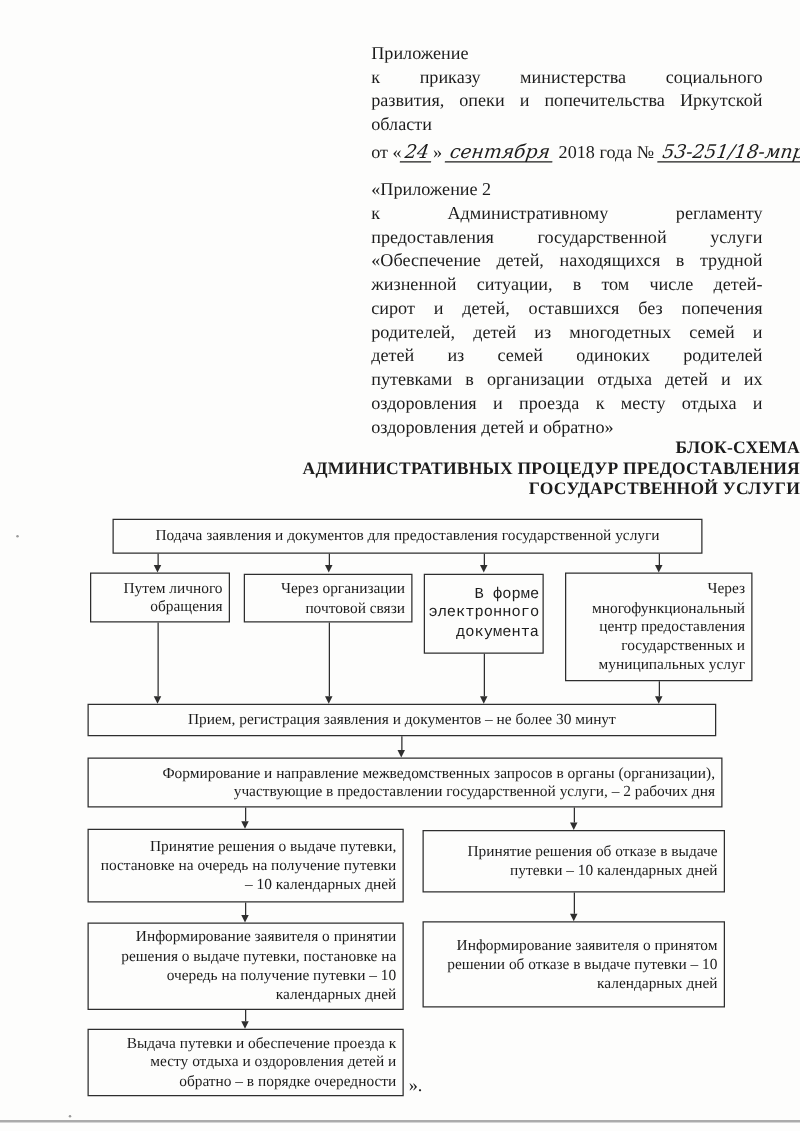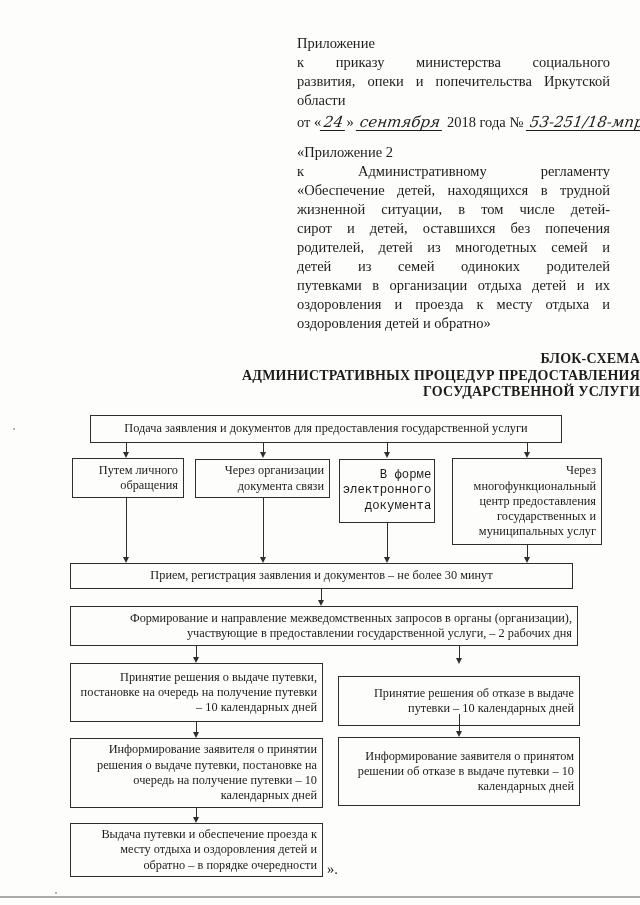--- a/index.html
+++ b/index.html
@@ -53,49 +53,50 @@
       <span>от «</span><span class="hand">24</span><span>»</span>
       <span class="hand">сентября</span>
       <span>2018 года №</span>
       <span class="hand">53-251/18-мпр</span>
     </div>
   </div>
 
   <div class="annex">
     <div>«Приложение 2</div>
     <div class="just">к Административному регламенту</div>
+    <div class="just">предоставления государственной услуги</div>
     <div class="just">«Обеспечение детей, находящихся в трудной</div>
     <div class="just">жизненной ситуации, в том числе детей-</div>
     <div class="just">сирот и детей, оставшихся без попечения</div>
     <div class="just">родителей, детей из многодетных семей и</div>
     <div class="just">детей из семей одиноких родителей</div>
     <div class="just">путевками в организации отдыха детей и их</div>
     <div class="just">оздоровления и проезда к месту отдыха и</div>
     <div>оздоровления детей и обратно»</div>
   </div>
 
   <div class="doc-title">
     <div>БЛОК-СХЕМА</div>
     <div>АДМИНИСТРАТИВНЫХ ПРОЦЕДУР ПРЕДОСТАВЛЕНИЯ</div>
     <div>ГОСУДАРСТВЕННОЙ УСЛУГИ</div>
   </div>
 
   <div class="box" style="left:90px;top:415px;width:472px;height:28px;">Подача заявления и документов для предоставления государственной услуги</div>
 
   <div class="box" style="left:72px;top:458px;width:112px;height:40px;">Путем личного обращения</div>
-  <div class="box" style="left:195px;top:459px;width:135px;height:39px;">Через организации документа связи</div>
+  <div class="box" style="left:195px;top:459px;width:135px;height:39px;">Через организации почтовой связи</div>
   <div class="box" style="left:339px;top:459px;width:96px;height:64px;font-family:Liberation Mono, monospace;">В форме электронного документа</div>
   <div class="box" style="left:452px;top:458px;width:150px;height:87px;">Через многофункциональный центр предоставления государственных и муниципальных услуг</div>
 
   <div class="box" style="left:70px;top:563px;width:503px;height:26px;">Прием, регистрация заявления и документов – не более 30 минут</div>
 
   <div class="box" style="left:70px;top:606px;width:508px;height:40px;">Формирование и направление межведомственных запросов в органы (организации), участвующие в предоставлении государственной услуги,  – 2 рабочих дня</div>
 
   <div class="box" style="left:70px;top:663px;width:253px;height:59px;">Принятие решения о выдаче путевки, постановке на очередь на получение путевки – 10 календарных дней</div>
-  <div class="box" style="left:338px;top:664px;width:242px;height:50px;margin-top:12px;">Принятие решения об отказе в выдаче путевки – 10 календарных дней</div>
+  <div class="box" style="left:338px;top:664px;width:242px;height:50px;">Принятие решения об отказе в выдаче путевки – 10 календарных дней</div>
 
   <div class="box" style="left:70px;top:738px;width:253px;height:70px;">Информирование заявителя о принятии решения о выдаче путевки, постановке на очередь на получение путевки – 10 календарных дней</div>
   <div class="box" style="left:338px;top:737px;width:242px;height:69px;">Информирование заявителя о принятом решении об отказе в выдаче путевки – 10 календарных дней</div>
 
   <div class="box" style="left:70px;top:823px;width:253px;height:54px;">Выдача путевки и обеспечение проезда к месту отдыха и оздоровления детей и обратно – в порядке очередности</div>
 
   <div class="conn" style="left:126px;top:443px;height:9px;">
       <i class="ah"></i>
     </div>
   <div class="conn" style="left:263px;top:443px;height:9px;">

